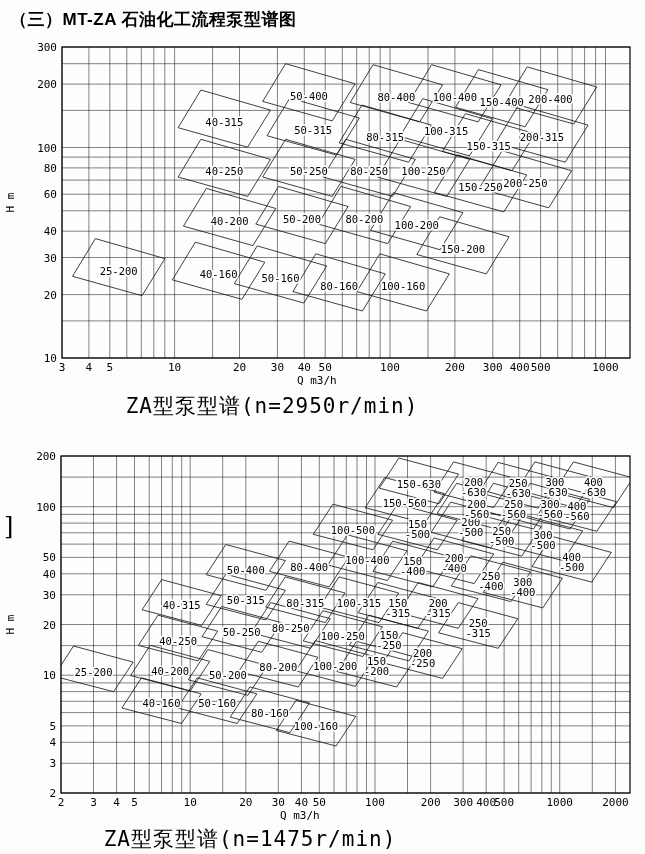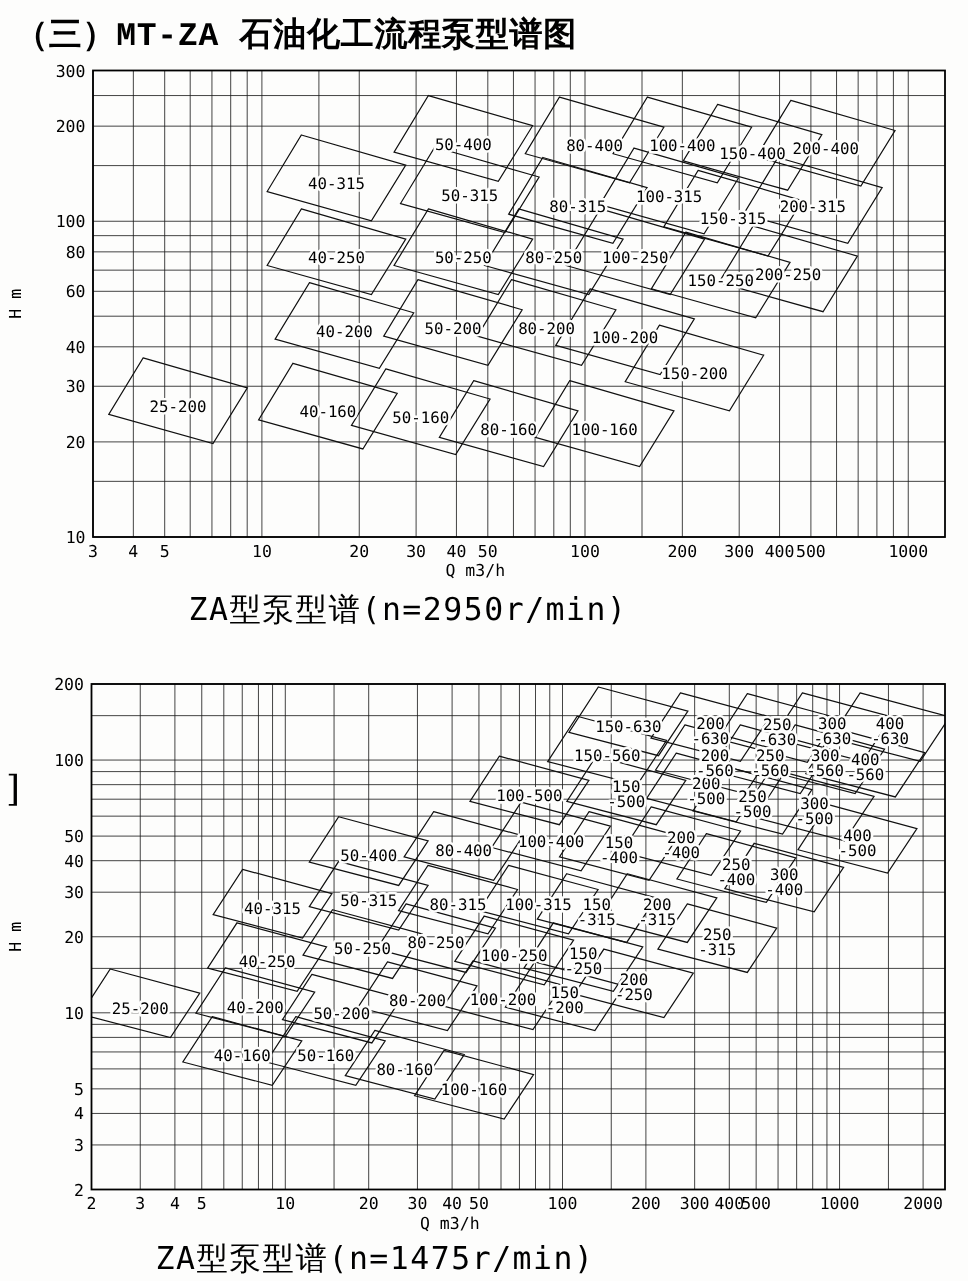--- a/index.html
+++ b/index.html
@@ -1,17 +1,17 @@
 <!DOCTYPE html>
 <html><head>
 <meta charset="utf-8">
 <style>
   html,body{margin:0;padding:0;background:#fdfdfc;}
   body{width:645px;height:854px;position:relative;font-family:"Liberation Serif",serif;color:#000;overflow:hidden;}
-  .page-title{position:absolute;left:10px;top:8px;font-size:22px;font-weight:bold;letter-spacing:0.5px;font-family:Liberation Mono, monospace;}
+  .page-title{position:absolute;left:10px;top:8px;font-size:17px;font-weight:bold;letter-spacing:0.5px;font-family:Liberation Sans, sans-serif;}
   .artifact{position:absolute;left:4px;top:512px;font-size:24px;font-family:"DejaVu Serif",serif;}
   svg{position:absolute;left:0;display:block;}
   #chart1{top:32px;}
   #chart2{top:428px;}
   .border{fill:none;stroke:#000;stroke-width:1.2;}
   .grid{stroke:#1c1c1c;stroke-width:0.55;}
   .region{fill:none;stroke:#101010;stroke-width:0.8;}
   .tick{font:11px "DejaVu Sans Mono",monospace;fill:#000;}
   .rlab{font:10.5px "DejaVu Sans Mono",monospace;fill:#000;paint-order:stroke;stroke:#fdfdfc;stroke-width:3.5px;stroke-linejoin:round;}
   .xlab{font:11px "DejaVu Sans Mono",monospace;fill:#000;}

